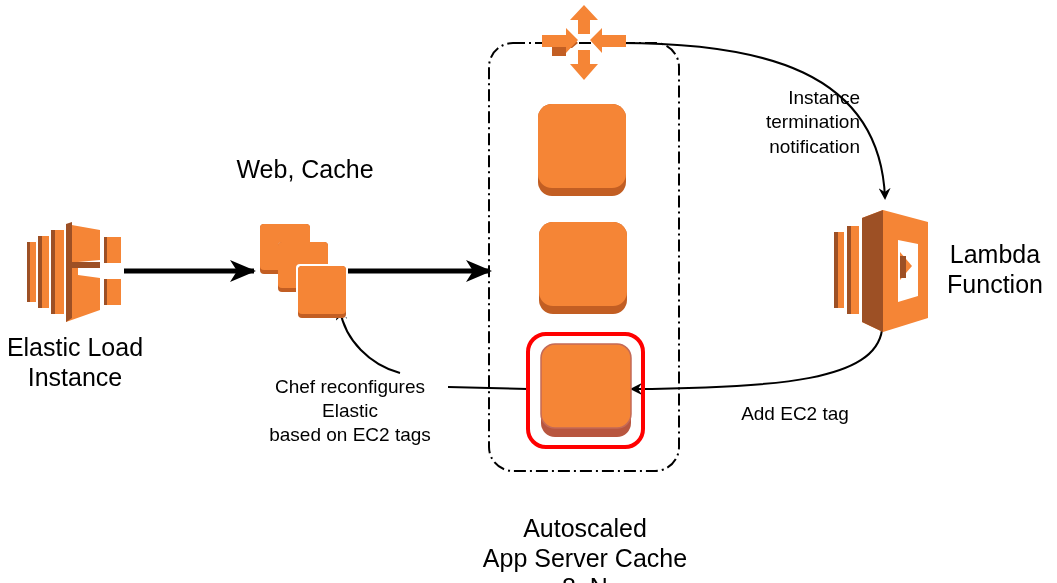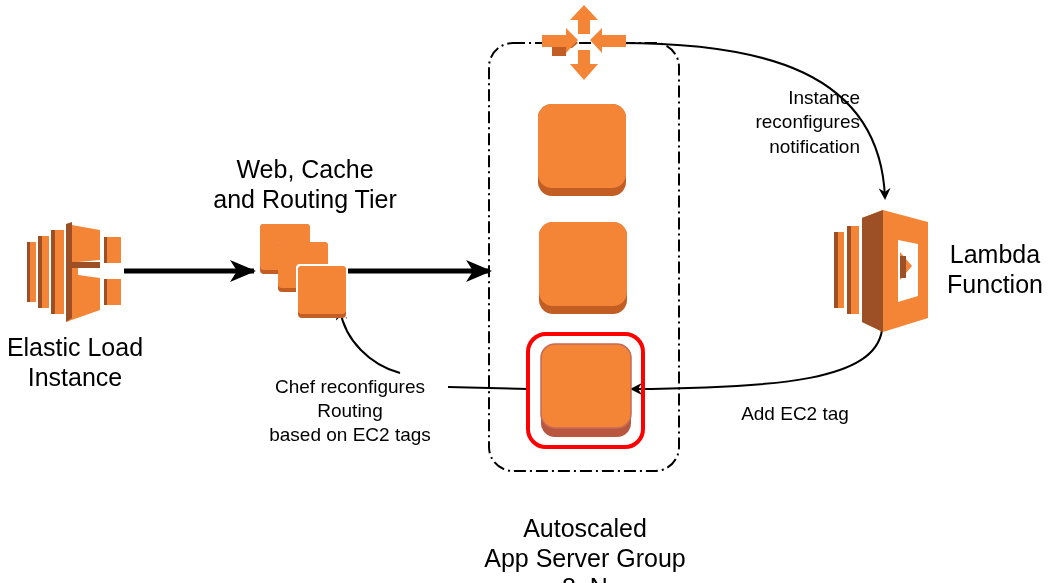--- a/index.html
+++ b/index.html
@@ -97,41 +97,40 @@
   </g>
 </svg>
 
 <div class="lbl lbl-big" style="left:0px; top:333px; width:150px;">
   <div>Elastic Load</div>
   <div>Instance</div>
 </div>
 
 <div class="lbl lbl-big" style="left:190px; top:155px; width:230px;">
   <div>Web, Cache</div>
-  <div>and Routing Tier</div>
 </div>
 
 <div class="lbl lbl-big" style="left:460px; top:485px; width:250px;margin-top:29px;">
   <div>Autoscaled</div>
-  <div>App Server Group</div>
+  <div>App Server Cache</div>
   <div>8..N</div>
 </div>
 
 <div class="lbl lbl-big" style="left:935px; top:240px; width:120px;text-align:center;">
   <div>Lambda</div>
   <div>Function</div>
 </div>
 
 <div class="lbl lbl-small" style="left:700px; top:86px; width:160px; line-height:1.28;text-align:right;">
   <div>Instance</div>
-  <div>reconfigures</div>
+  <div>termination</div>
   <div>notification</div>
 </div>
 
 <div class="lbl lbl-small" style="left:720px; top:403px; width:150px;">
   <div>Add EC2 tag</div>
 </div>
 
 <div class="lbl lbl-small" style="left:250px; top:375px; width:200px; line-height:1.25;">
   <div>Chef reconfigures</div>
-  <div>Routing</div>
+  <div>Elastic</div>
   <div>based on EC2 tags</div>
 </div>
 
 </body></html>

